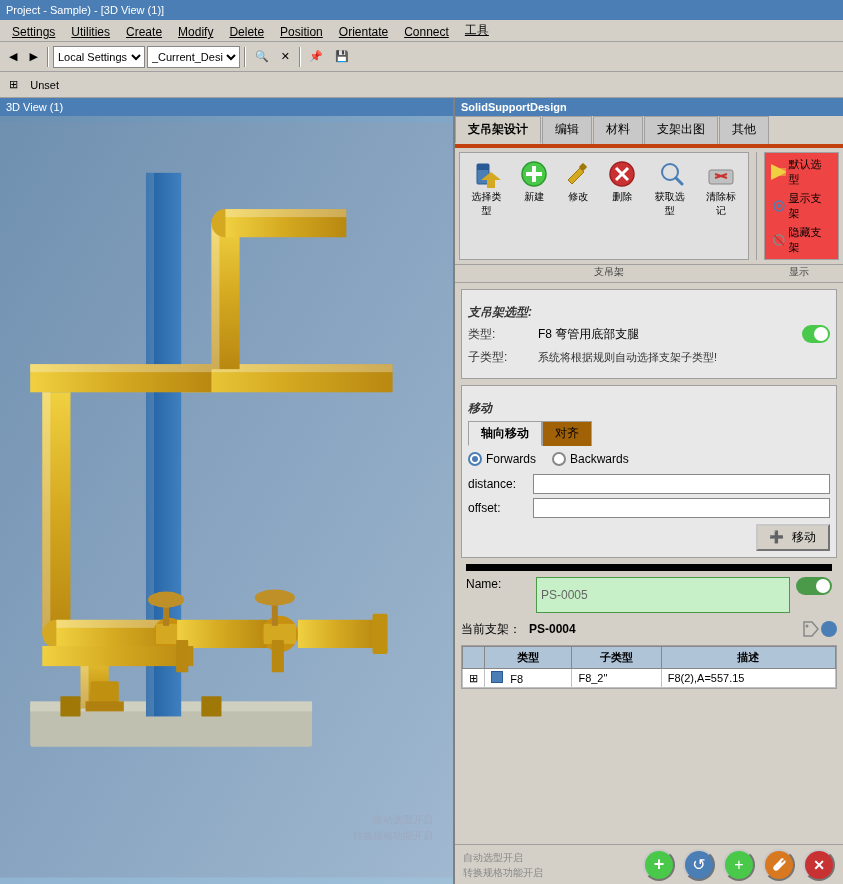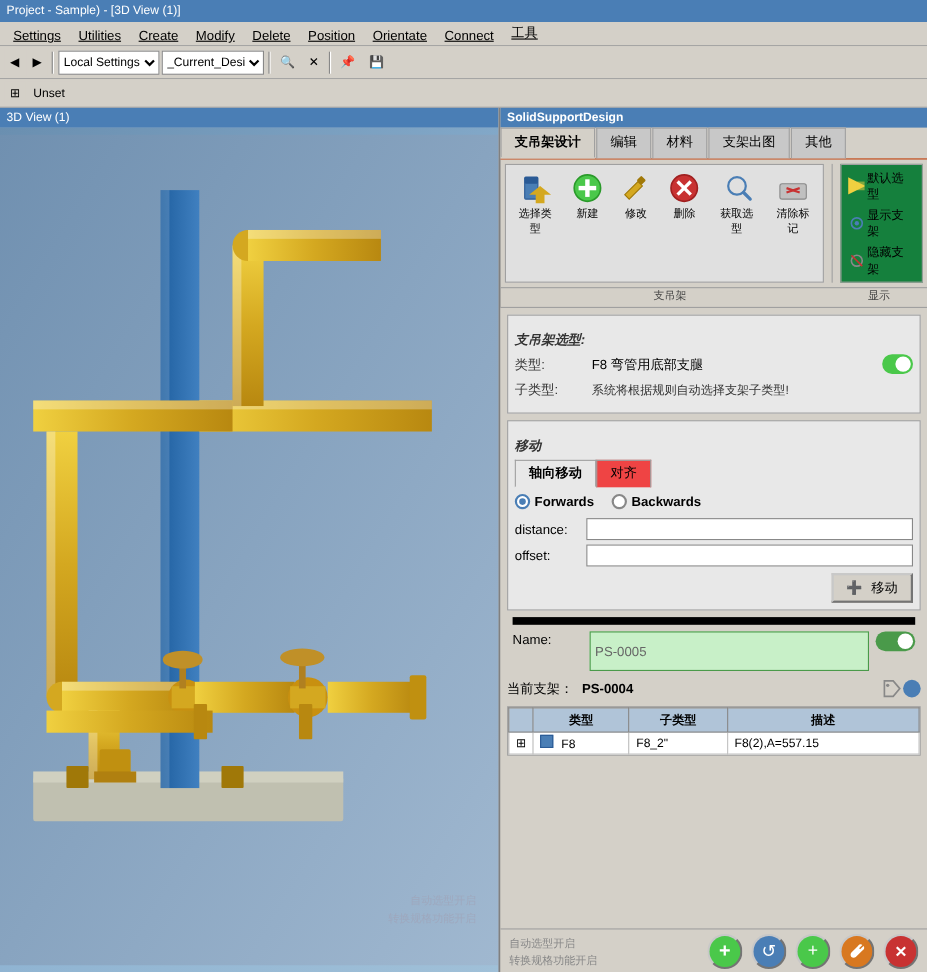--- a/index.html
+++ b/index.html
@@ -26,46 +26,46 @@
     .main-layout { display: flex; height: calc(884px - 20px - 22px - 30px - 26px); }
 
     
     .view-pane { flex: 1; background: #87a4c8; position: relative; overflow: hidden; }
     .view-pane-title { background: #4a7eb5; color: white; height: 18px; display: flex; align-items: center; padding: 0 6px; font-size: 11px; }
     .view-3d { width: 100%; height: calc(100% - 18px); background: linear-gradient(135deg, #6a8fb0 0%, #8ab0d0 50%, #a0c0d8 100%); position: relative; overflow: hidden; }
 
     
     .right-panel { width: 390px; background: #d4d0c8; border-left: 2px solid #808080; display: flex; flex-direction: column; }
     .right-title { background: #4a7eb5; color: white; height: 18px; display: flex; align-items: center; padding: 0 6px; font-size: 11px; font-weight: bold; }
-    .ribbon-tabs { display: flex; border-bottom: 1px solid #c2410c; }
+    .ribbon-tabs { display: flex; border-bottom: 4px solid #c2410c; }
     .ribbon-tab { padding: 4px 12px; font-size: 12px; cursor: pointer; background: #c8c8c8; border: 1px solid #a0a0a0; border-bottom: none; margin-right: 1px; }
     .ribbon-tab.active { background: #d4d0c8; font-weight: bold; border-bottom: 2px solid #d4d0c8; z-index: 1; }
     .ribbon-content { display: flex; padding: 4px; gap: 4px; border-bottom: 1px solid #a0a0a0; }
     .ribbon-btn { display: flex; flex-direction: column; align-items: center; cursor: pointer; padding: 2px 4px; }
     .ribbon-btn .icon { width: 32px; height: 32px; display: flex; align-items: center; justify-content: center; font-size: 20px; }
     .ribbon-btn .label { font-size: 10px; text-align: center; }
     .ribbon-btn-small { display: flex; align-items: center; gap: 2px; cursor: pointer; padding: 1px 3px; font-size: 11px; }
     .ribbon-separator { width: 1px; background: #a0a0a0; margin: 0 3px; }
 
     
     .panel-content { flex: 1; overflow-y: auto; padding: 6px; background: #d4d0c8; }
 
     .field-row { display: flex; align-items: center; margin-bottom: 6px; }
     .field-label { width: 70px; font-size: 12px; color: #333; }
     .field-value { flex: 1; font-size: 12px; }
 
     .section-title { font-size: 12px; font-weight: bold; margin: 8px 0 4px 0; color: #333; font-style: italic; }
 
     
     .panel-tabs { display: flex; margin-bottom: 6px; }
-    .panel-tab { padding: 3px 12px; font-size: 12px; cursor: pointer; background: #ef4444; border: 1px solid #a0a0a0; border-bottom: none; }
+    .panel-tab { padding: 3px 12px; font-size: 12px; cursor: pointer; background: #a16207; border: 1px solid #a0a0a0; border-bottom: none; }
     .panel-tab.active { background: #e8e8e8; border-bottom: 1px solid #e8e8e8; font-weight: bold; }
 
     .radio-row { display: flex; align-items: center; gap: 16px; margin-bottom: 8px; }
-    .radio-option { display: flex; align-items: center; gap: 4px; cursor: pointer; font-weight: bold; }
+    .radio-option { display: flex; align-items: center; gap: 4px; cursor: pointer; }
 
     .input-field { width: 100%; height: 20px; border: 1px solid #888; background: white; padding: 0 4px; font-size: 11px; }
     .input-row { display: flex; align-items: center; margin-bottom: 4px; }
     .input-label { width: 80px; font-size: 12px; }
 
     
     .name-row { display: flex; align-items: flex-start; margin: 6px 5px; border-top: 7px solid #000000; padding-top: 6px; }
     .name-label { width: 70px; font-size: 12px; }
     .name-input { flex: 1; height: 36px; border: 1px solid #4a9a4a; background: #c8f0c8; padding: 0 4px; font-size: 12px; color: #666; }
     .toggle-green { width: 36px; height: 18px; background: #4a9a4a; border-radius: 9px; margin-left: 6px; cursor: pointer; display: flex; align-items: center; justify-content: flex-end; padding-right: 2px; }
@@ -307,21 +307,21 @@
                 <line x1="8" y1="14" x2="20" y2="18" stroke="#c83232" stroke-width="2"></line>
                 <line x1="8" y1="18" x2="20" y2="14" stroke="#c83232" stroke-width="2"></line>
               </svg>
           </div>
           <div class="label">清除标记</div>
         </div>
       </div>
 
       <div class="ribbon-separator"></div>
 
-      <div style="display:flex;flex-direction:column;gap:2px;border:1px solid #a0a0a0;padding:3px;background:#15803d;">
+      <div style="display:flex;flex-direction:column;gap:2px;border:1px solid #a0a0a0;padding:3px;background:#ef4444;">
         <div class="ribbon-btn-small">
           <svg width="16" height="16" viewBox="0 0 16 16">
               <polygon points="0,0 16,8 0,16" fill="#f0d040"></polygon>
               <rect x="8" y="4" width="8" height="8" fill="#f0d040" opacity="0.5"></rect>
             </svg>
           <span>默认选型</span>
         </div>
         <div class="ribbon-btn-small">
           <svg width="16" height="16" viewBox="0 0 16 16">
               <circle cx="8" cy="8" r="5" fill="none" stroke="#4a7eb5" stroke-width="1.5"></circle>

